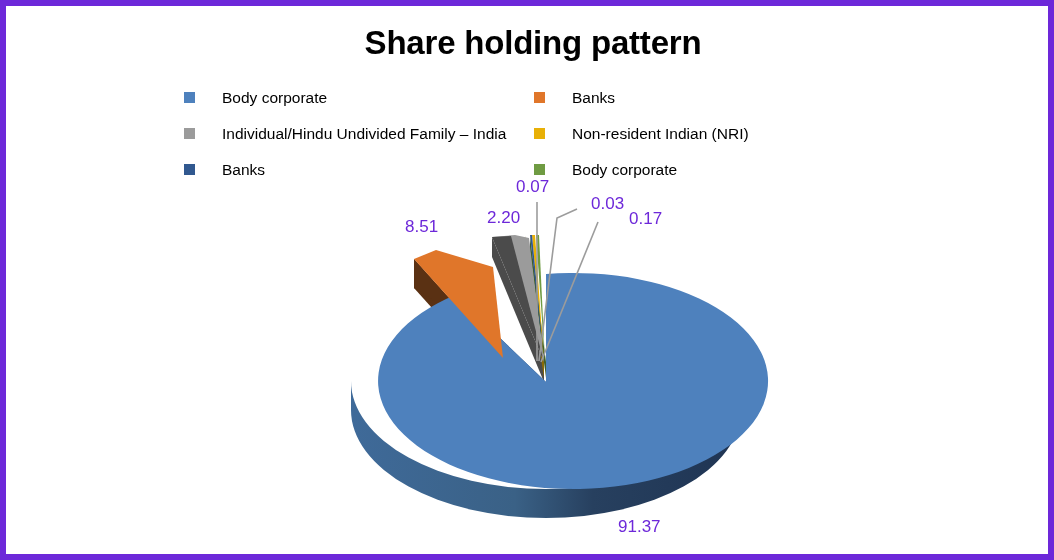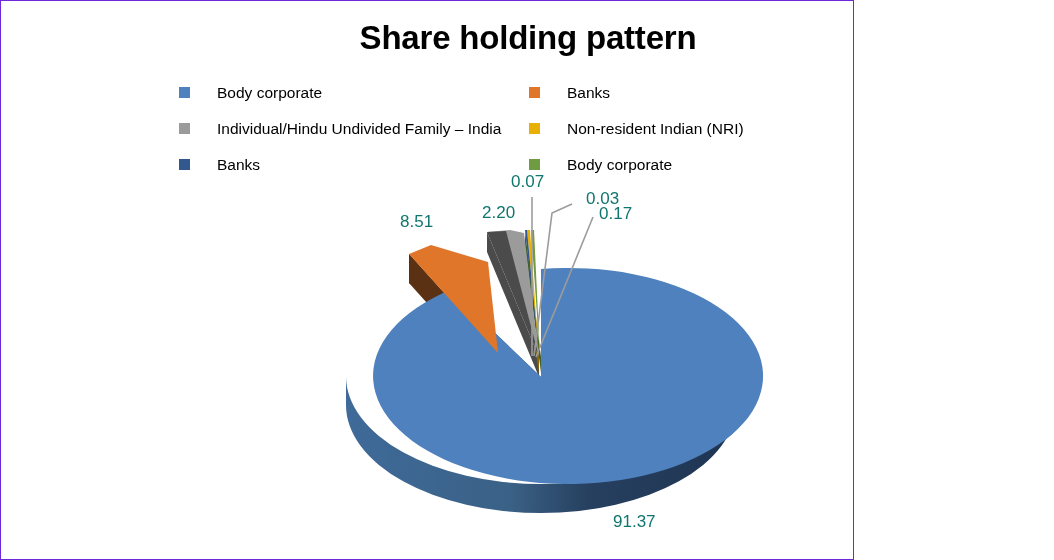--- a/index.html
+++ b/index.html
@@ -5,24 +5,24 @@
   html, body {
     margin: 0;
     padding: 0;
     background: #ffffff;
   }
   body {
     font-family: "Liberation Sans", sans-serif;
   }
   .chart-frame {
     position: relative;
-    width: 854px;
+    width: 1054px;
     height: 560px;
     background: #ffffff;
-    border: 1px solid #6d28d9;
+    border: 6px solid #6d28d9;
     box-sizing: border-box;
     overflow: hidden;
   }
   .chart-title {
     position: absolute;
     top: 18px;
     left: 0;
     width: 1054px;
     text-align: center;
     font-size: 33px;
@@ -63,21 +63,21 @@
   .pie-area {
     position: absolute;
     top: 0;
     left: 0;
     width: 1054px;
     height: 560px;
   }
   .data-label {
     position: absolute;
     font-size: 17px;
-    color: #0f766e;
+    color: #6d28d9;
     white-space: nowrap;
   }
 </style>
 </head>
 <body>
 
 <div class="chart-frame">
 
   <div class="chart-title">Share holding pattern</div>
 
@@ -166,17 +166,17 @@
   </svg>
 
   <div class="data-label" style="left:399px; top:211px;">8.51</div>
 
   <div class="data-label" style="left:481px; top:202px;">2.20</div>
 
   <div class="data-label" style="left:510px; top:171px;">0.07</div>
 
   <div class="data-label" style="left:553px; top:188px;margin-left:32px;">0.03</div>
 
-  <div class="data-label" style="left:598px; top:203px;">0.17</div>
+  <div class="data-label" style="left:623px; top:203px;">0.17</div>
 
   <div class="data-label" style="left:604px; top:511px;margin-left:8px;">91.37</div>
 
 </div>
 
 </body></html>

